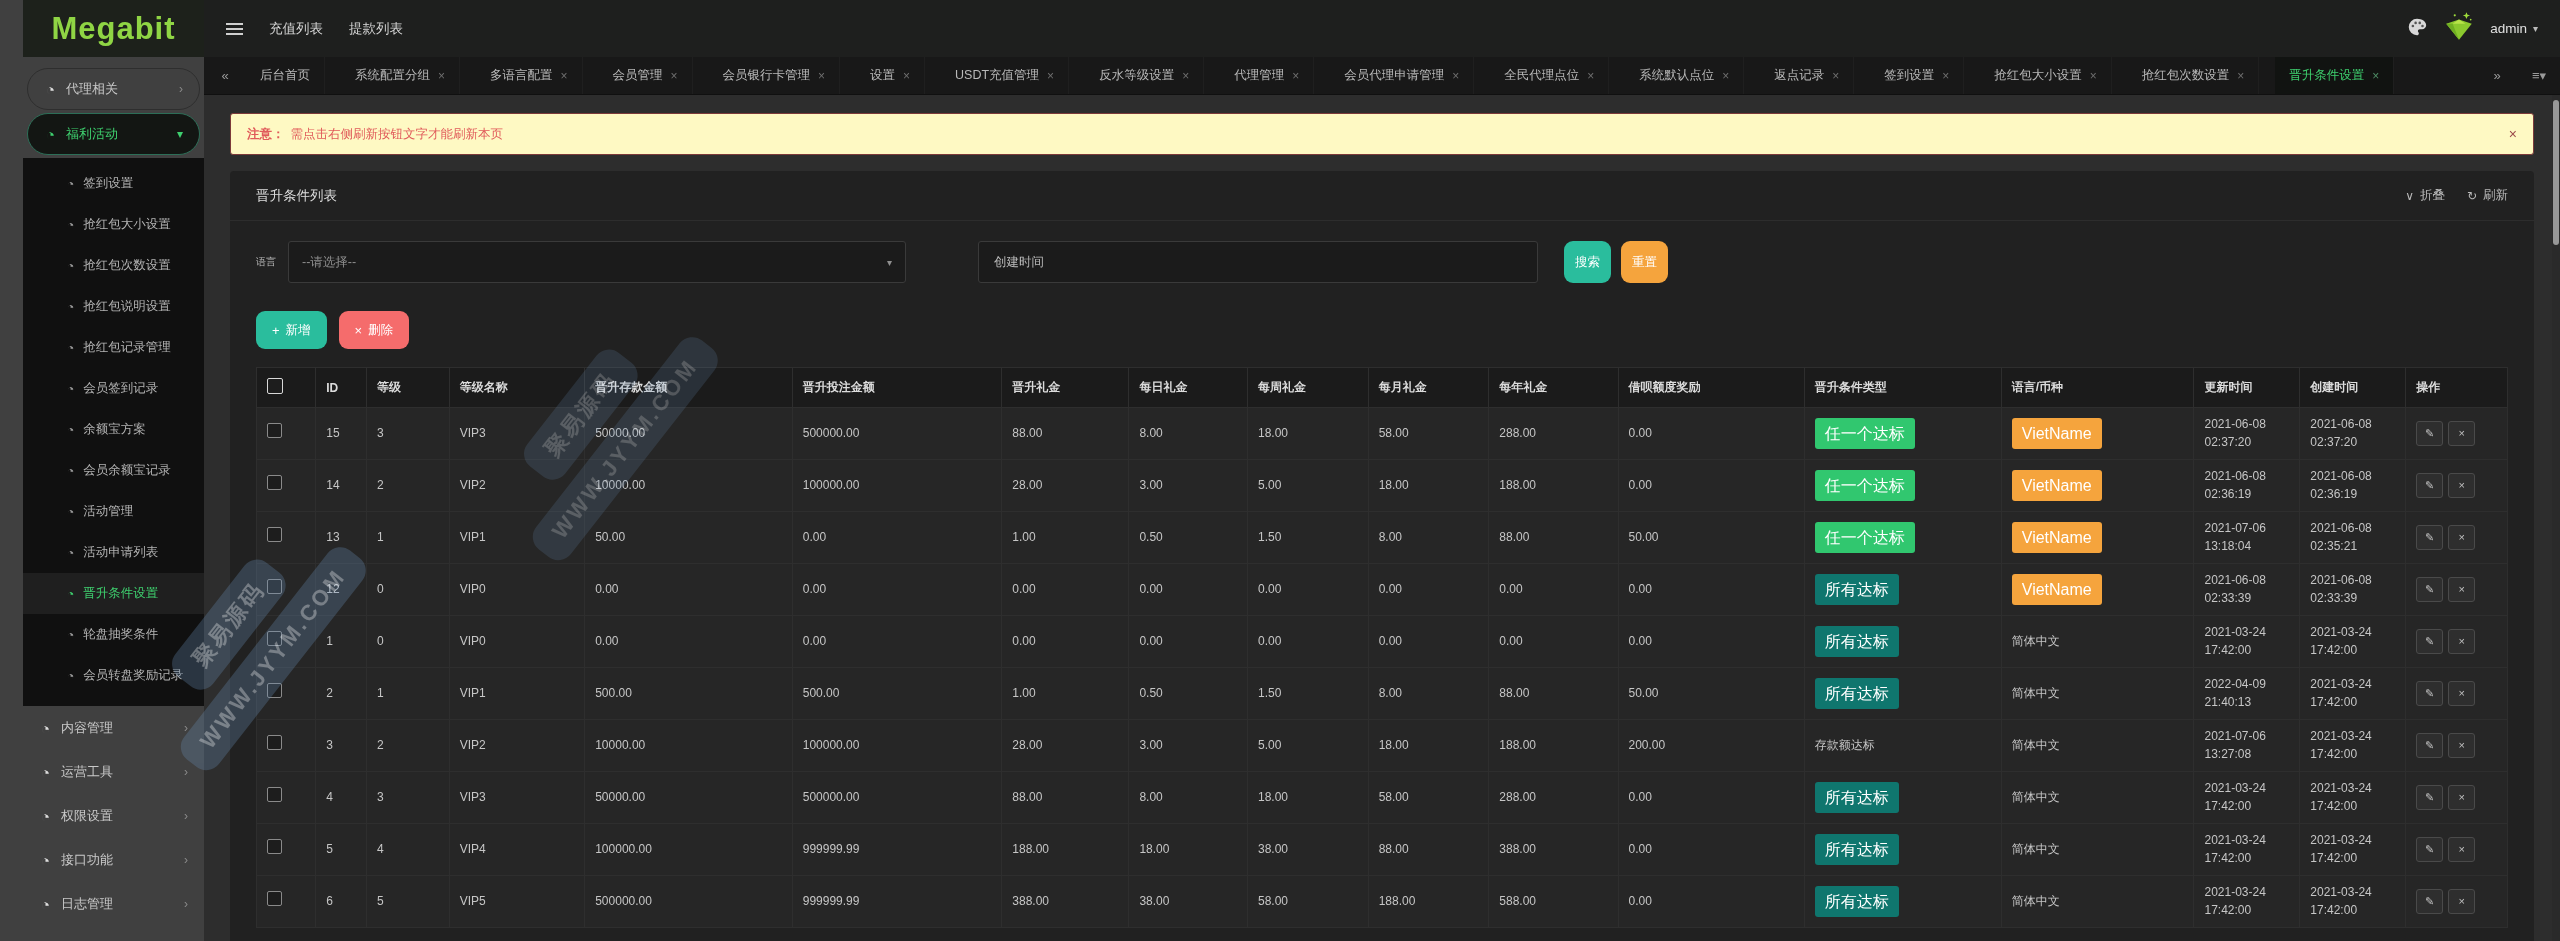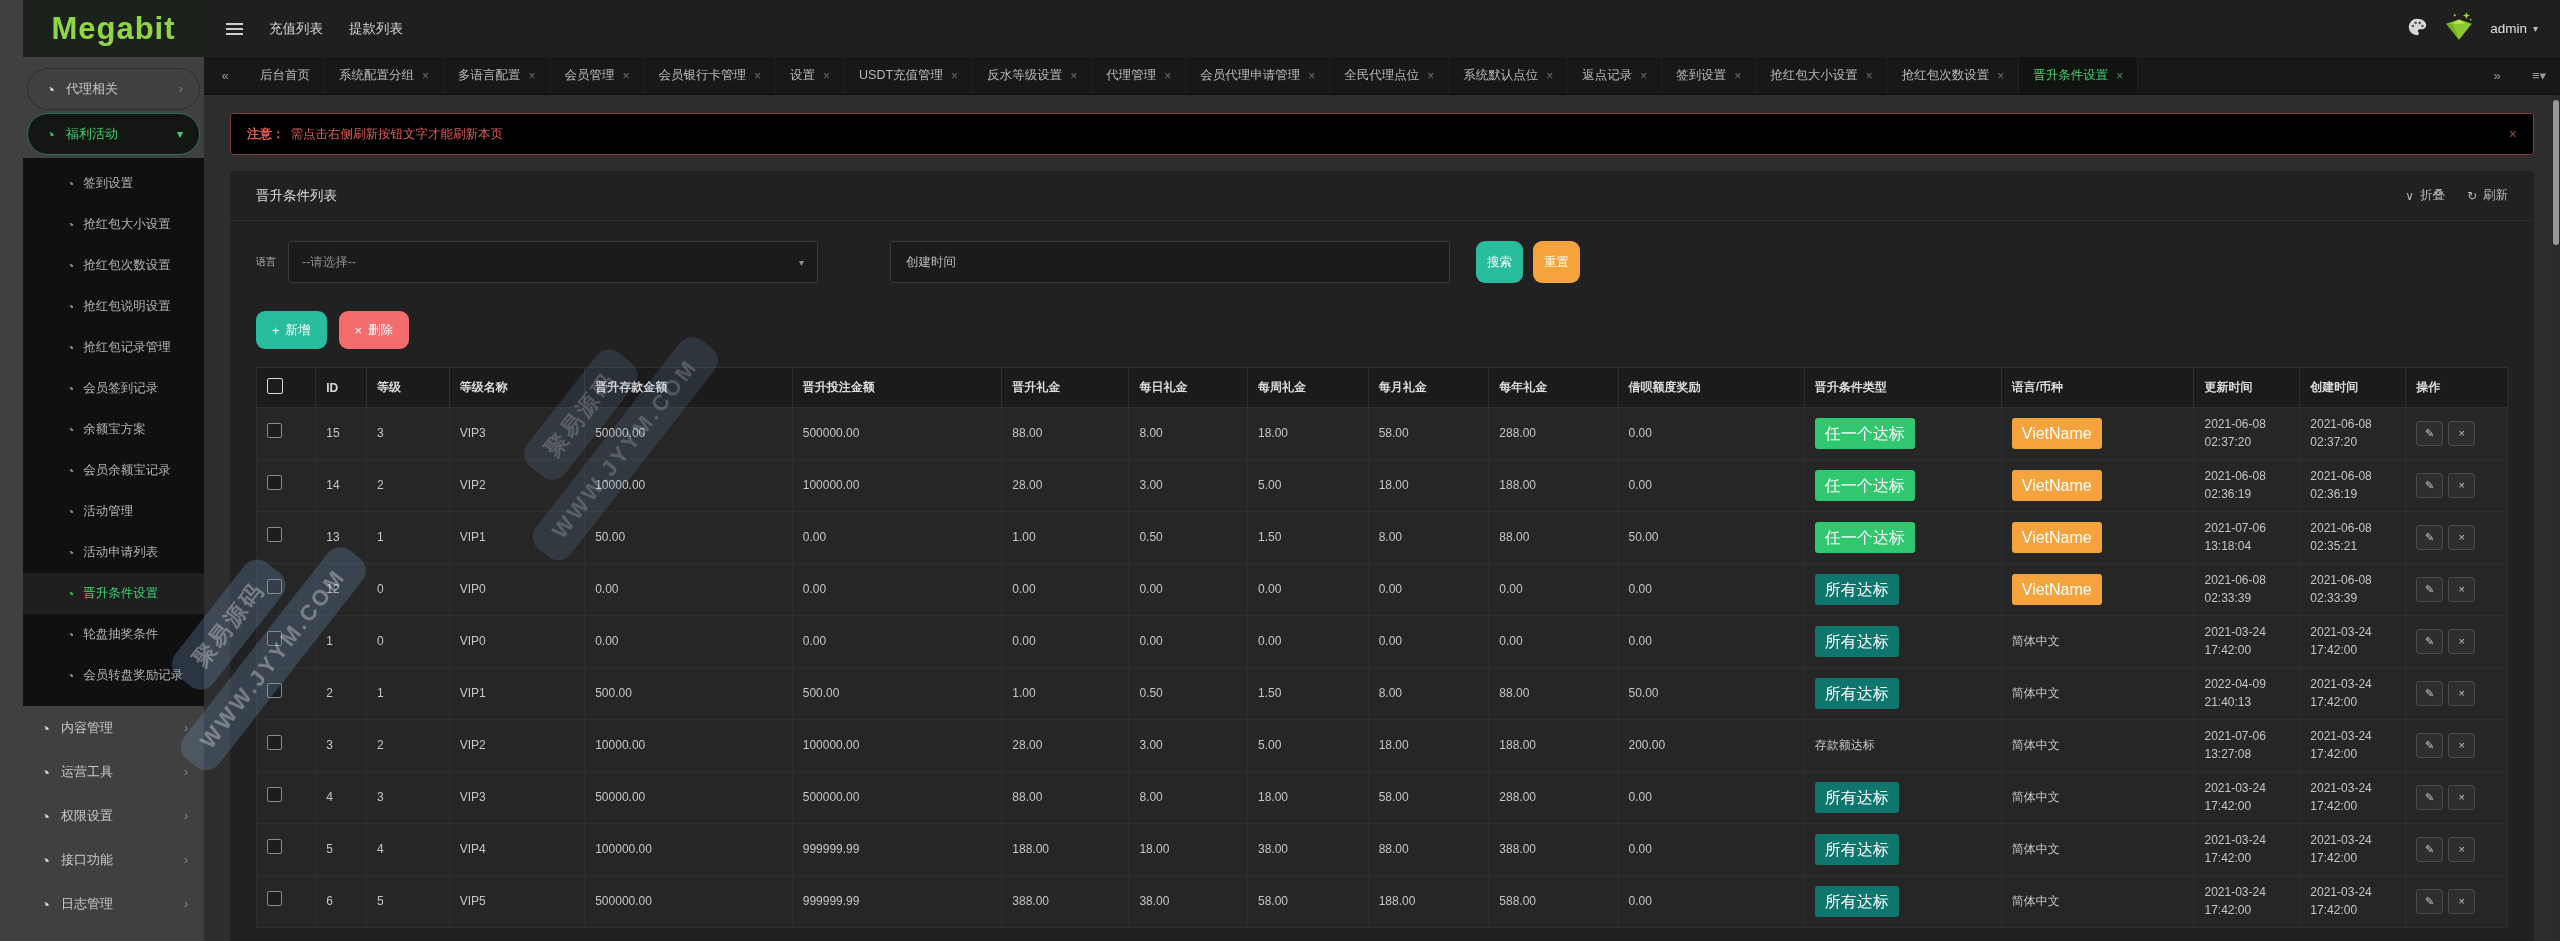--- a/index.html
+++ b/index.html
@@ -37,44 +37,44 @@
   .burger i { width:17px; height:2px; background:#cfcfcf; display:block; }
   .topnav { cursor:pointer; }
   .tb-right { margin-left:auto; display:flex; align-items:center; gap:14px; }
   .user-menu { display:flex; align-items:center; gap:6px; cursor:pointer; color:#e0e0e0; }
   .caret-s { font-size:10px; color:#bbb; }
 
   .tabbar { height:38px; background:#181818; display:flex; align-items:stretch;
             font-size:12.5px; color:#b9b9b9; border-bottom:1px solid #101010; }
   .tab-navbtn { width:42px; display:flex; align-items:center; justify-content:center;
                 color:#9a9a9a; font-size:13px; cursor:pointer; flex:0 0 auto; }
-  #tabs { display:flex; align-items:stretch; overflow:hidden; flex:1; }
+  #tabs { display:flex; align-items:stretch; overflow:hidden; flex:1;gap:16px; }
   .tab { display:flex; align-items:center; gap:8px; padding:0 14px; cursor:pointer;
          white-space:nowrap; border-right:1px solid #1f1f1f; }
   .tab .x { color:#6f6f6f; font-size:12px; }
   .tab.active { background:#111311; color:#3ecf6e; }
   .tab.active .x { color:#4f8f67; }
 
   .content { flex:1; padding:18px 26px 0 26px; display:flex; flex-direction:column; min-height:0; }
-  .alert { flex:0 0 auto; background:#000000; border:1px solid #7c3a3a; border-radius:3px;
+  .alert { flex:0 0 auto; background:#fef9c3; border:1px solid #7c3a3a; border-radius:3px;
            color:#e05a5a; display:flex; align-items:center; padding:0 16px; height:42px; font-size:12.5px; }
   .alert b { margin-right:6px; }
   .alert-x { margin-left:auto; color:#9c4b4b; cursor:pointer; font-size:14px; }
 
   .panel { margin-top:16px; background:#212121; border-radius:4px 4px 0 0; flex:1; min-height:0;
            display:flex; flex-direction:column; }
   .panel-h { height:50px; border-bottom:1px solid #2d2d2d; display:flex; align-items:center;
              padding:0 26px; font-size:13.5px; color:#dedede; flex:0 0 auto; }
   .tools { margin-left:auto; display:flex; gap:22px; color:#b9b9b9; font-size:12.5px; }
   .tools > span { display:flex; align-items:center; gap:6px; cursor:pointer; }
   .tools .ic { font-size:12px; }
 
   .search-row { padding:20px 26px 22px; display:flex; align-items:center; flex:0 0 auto; }
   .lbl { font-size:10px; color:#b9b9b9; margin-right:12px; }
-  .select { width:530px; height:42px; background:#1b1b1b; border:1px solid #3a3a3a; border-radius:3px;
+  .select { width:618px; height:42px; background:#1b1b1b; border:1px solid #3a3a3a; border-radius:3px;
             color:#8f8f8f; padding:0 13px; display:flex; align-items:center; font-size:12.5px; cursor:pointer; }
   .select .caret { margin-left:auto; font-size:10px; color:#8f8f8f; }
   .igroup { width:560px; height:42px; background:#1b1b1b; border:1px solid #3a3a3a; border-radius:3px;
             display:flex; align-items:center; margin-left:72px; }
   .ig-lbl { padding:0 15px; color:#b9b9b9; font-size:12.5px; border-right:1px solid #2a2a2a00; }
   .igroup input { flex:1; height:100%; background:transparent; border:none; outline:none;
                   color:#cccccc; font-size:12.5px; font-family:inherit; }
   .btn { height:42px; border:none; border-radius:9px; font-size:12.5px; color:#fff;
          display:inline-flex; align-items:center; gap:6px; cursor:pointer; font-family:inherit; padding:0 11px; }
   .btn i { font-style:normal; font-size:13px; }

